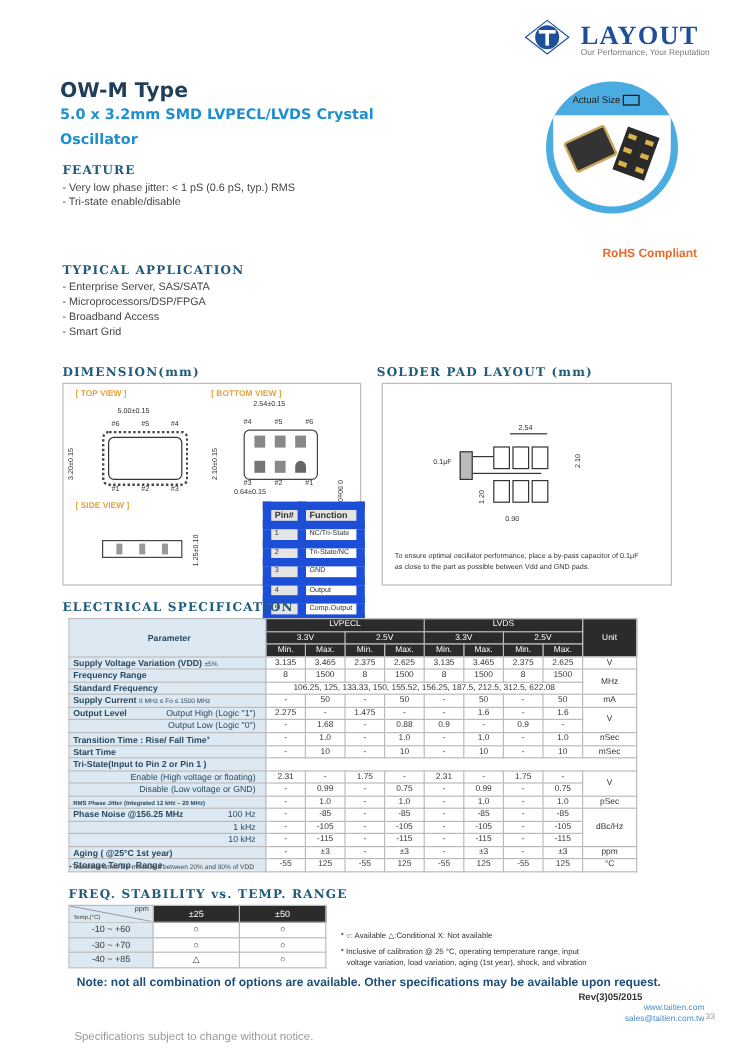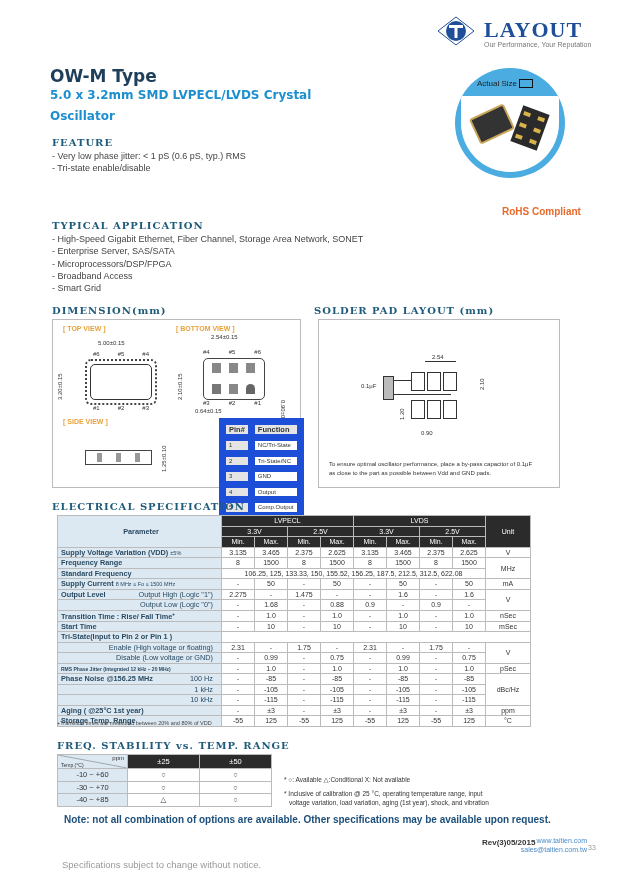--- a/index.html
+++ b/index.html
@@ -50,21 +50,21 @@
   table.spec td.unit { width:44px; }
 
   
   table.fs { position:absolute; left:57px; top:754px; border-collapse:collapse; font-size:7.5px; }
   table.fs td { border:1px solid #bbb; text-align:center; height:11.5px; padding:0; }
   table.fs td.rowh { background:#dde9f2; width:69px; }
   table.fs td.hd { background:#2b2b2b; color:#fff; width:71px; }
   table.fs td.corner { background:#dde9f2; position:relative; height:13px; }
 
   .note { left:64px; top:814px; font-size:10px; font-weight:bold; color:#1d4f7a; white-space:nowrap; }
-  .rev { left:482px; top:826px; font-size:8px; font-weight:bold; color:#333;margin-top:12px; }
+  .rev { left:482px; top:826px; font-size:8px; font-weight:bold; color:#333; }
   .footer { left:62px; top:843px; font-size:9.5px; color:#999;margin-top:16px; }
   .web { left:490px; top:836px; font-size:7px; color:#4b8cc8; text-align:right; width:97px; line-height:9px; }
   .pg { left:588px; top:844px; font-size:7px; color:#999; }
 </style>
 </head>
 <body>
 
 <div class="abs logo">
   <svg class="diamond" viewBox="0 0 38 30">
     <polygon points="19,1 37,15 19,29 1,15" fill="none" stroke="#1f4f98" stroke-width="1"></polygon>
@@ -99,21 +99,20 @@
 <div class="abs rohs">RoHS Compliant</div>
 
 <div class="abs sect" style="left:52px;top:137px;">FEATURE</div>
 <div class="abs list" style="left:52px;top:150px;">
   <div>- Very low phase jitter: &lt; 1 pS (0.6 pS, typ.) RMS</div>
   <div>- Tri-state enable/disable</div>
 </div>
 
 <div class="abs sect" style="left:52px;top:220px;">TYPICAL APPLICATION</div>
 <div class="abs list" style="left:52px;top:233px;">
-  <div>- High-Speed Gigabit Ethernet, Fiber Channel, Storage Area Network, SONET</div>
   <div>- Enterprise Server, SAS/SATA</div>
   <div>- Microprocessors/DSP/FPGA</div>
   <div>- Broadband Access</div>
   <div>- Smart Grid</div>
 </div>
 
 <div class="abs sect" style="left:52px;top:305px;">DIMENSION(mm)</div>
 <div class="abs dimbox">
   <div class="abs vlabel" style="left:10px;top:5px;">[ TOP VIEW ]</div>
   <div class="abs vlabel" style="left:123px;top:5px;">[ BOTTOM VIEW ]</div>

